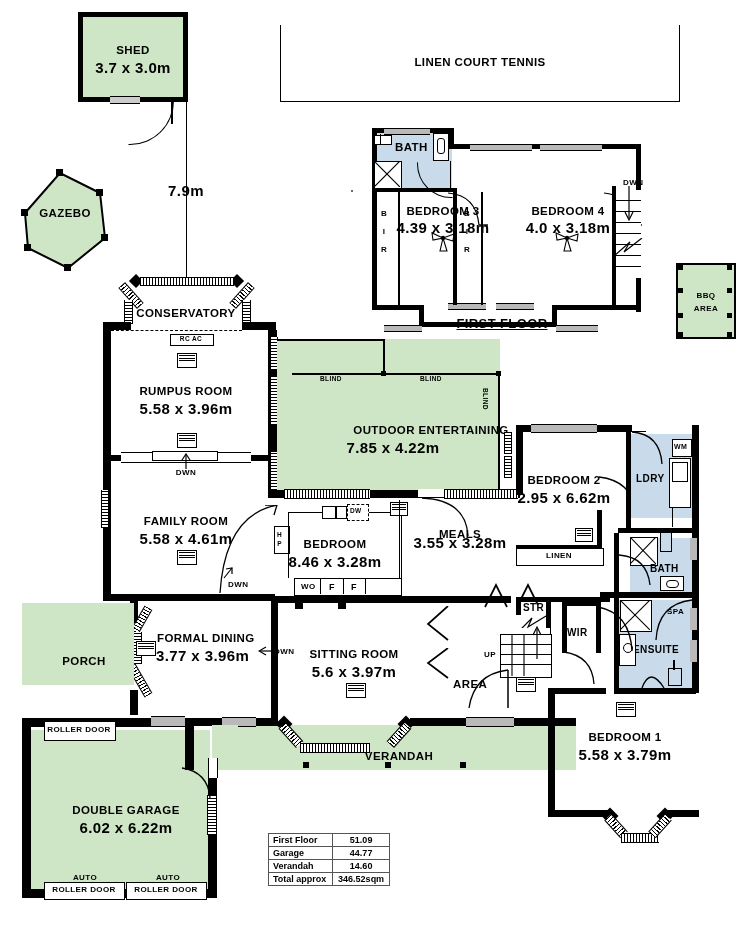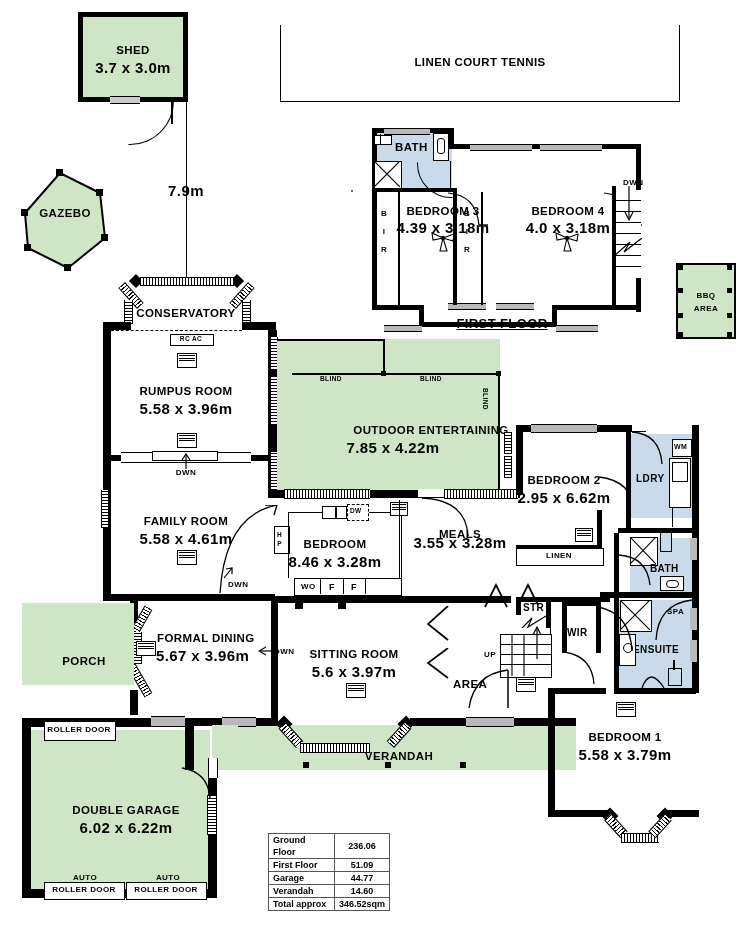--- a/index.html
+++ b/index.html
@@ -423,21 +423,21 @@
   <div class="glazed" style="left:123px;top:618px;width:34px;height:7px;transform:rotate(-60deg);"></div>
   <div class="glazedv" style="left:133px;top:632px;width:7px;height:32px;"></div>
   <div class="glazed" style="left:123px;top:676px;width:34px;height:7px;transform:rotate(60deg);"></div>
   <div class="wall" style="left:130px;top:690px;width:8px;height:25px;"></div>
   <div class="vent" style="left:136px;top:641px;width:18px;height:13px;">
       <i></i>
       <i></i>
       <i></i>
     </div>
   <div class="lbl rname" style="left:157px;top:632px;">FORMAL DINING</div>
-  <div class="lbl rdim" style="left:156px;top:647px;">5.67 x 3.96m</div>
+  <div class="lbl rdim" style="left:156px;top:647px;">3.77 x 3.96m</div>
   <div class="thin" style="left:271px;top:625px;width:1.4px;height:36px;"></div>
   <svg style="position:absolute;left:258px;top:645px;width:16px;height:12px;">
       <line x1="16" y1="6" x2="2" y2="6" stroke="#000" stroke-width="1.2"></line>
       <path d="M8,2 L1,6 L8,10" fill="none" stroke="#000" stroke-width="1.2"></path>
     </svg>
   <div class="lbl tiny" style="left:274px;top:647px;font-size:8px;">DWN</div>
 
   <div class="shape green" style="left:22px;top:603px;width:112px;height:82px;"></div>
   <div class="lbl rname ctr" style="left:84px;top:655px;">PORCH</div>
 
@@ -493,24 +493,20 @@
   <div class="boxline" style="left:126px;top:882px;width:79px;height:16px;"></div>
   <div class="lbl tiny ctr" style="left:166px;top:885px;font-size:8px;">ROLLER DOOR</div>
   <svg style="position:absolute;left:180px;top:766px;width:36px;height:34px;">
       <path d="M2,2 Q28,6 30,32" fill="none" stroke="#000" stroke-width="1.3"></path>
     </svg>
   <div class="win" style="left:208px;top:758px;width:8px;height:20px;background:#fff;border:none;border-left:1.4px solid #000;border-right:1.4px solid #000;"></div>
   <div class="win" style="left:151px;top:716px;width:34px;height:9px;background:#b9b9b9;"></div>
 
   <table class="areas" style="left:268px;top:833px;width:122px;">
     <tbody>
-        <tr>
-      <td>Ground Floor</td>
-      <td class="num">236.06</td>
-    </tr>
     <tr>
       <td>First Floor</td>
       <td class="num">51.09</td>
     </tr>
     <tr>
       <td>Garage</td>
       <td class="num">44.77</td>
     </tr>
     <tr>
       <td>Verandah</td>

